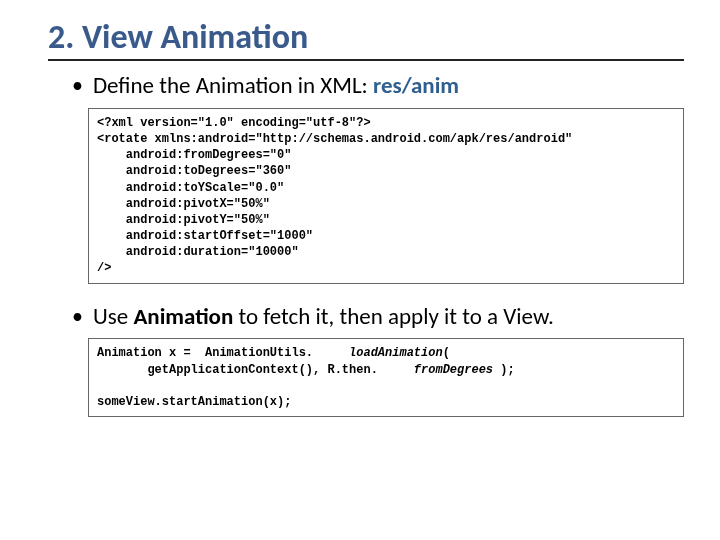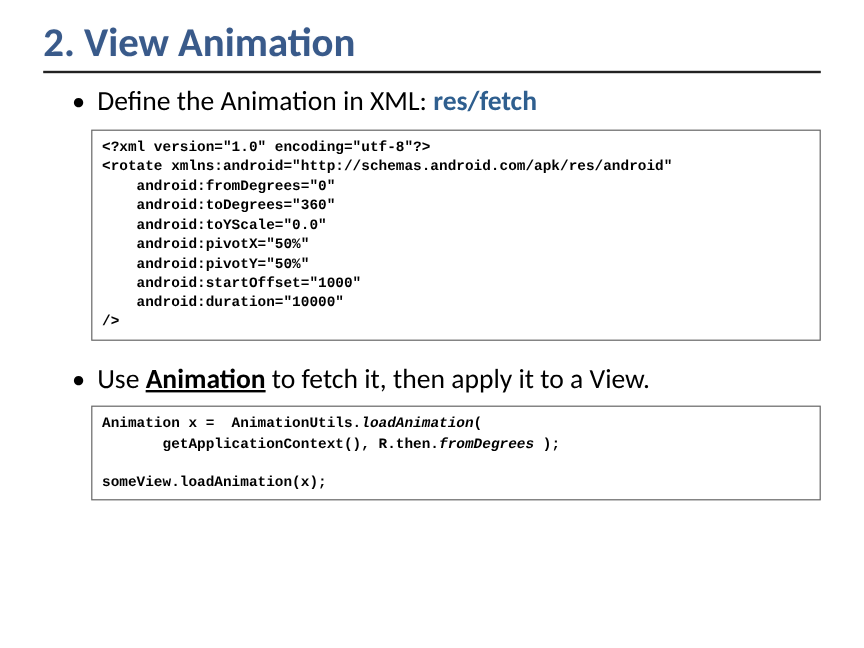--- a/index.html
+++ b/index.html
@@ -5,21 +5,21 @@
   html, body {
     margin: 0;
     padding: 0;
     width: 720px;
     height: 540px;
     background: #ffffff;
     font-family: Calibri, "Segoe UI", Arial, sans-serif;
     color: #000;
   }
   .slide {
-    padding: 16px 36px 0 36px;
+    padding: 16px 36px 0 48px;
   }
   .title {
     font-size: 34px;
     font-weight: 700;
     color: #395a8a;
     text-shadow: 0 0 1px rgba(57,90,138,0.15);
     margin: 0 0 2px 0;
   }
   .title-rule {
     border: none;
@@ -35,54 +35,55 @@
   }
   .bullet-dot {
     color: #000;
     margin-right: 10px;
     font-size: 22px;
     line-height: 1.25;
   }
   .bullet-text {
     color: #000;
   }
-  .bold { font-weight: 700; text-decoration: underline; }
+  .bold { font-weight: 700; }
   .path-accent {
     font-weight: 700;
     color: #2f5f8f;
   }
   .code-box {
     margin: 2px 0 18px 40px;
     border: 1px solid #666;
     padding: 6px 8px 6px 8px;
     font-family: "Courier New", monospace;
     font-size: 12px;
     line-height: 1.35;
     font-weight: 700;
     white-space: pre;
     color: #000;
     overflow: hidden;
   }
   .code-box .fn {
     font-style: italic;
+    margin-left: 36px;
   }
   .b2 .bullet-text { font-size: 23px; }
 </style>
 </head>
 <body>
 
 <div class="slide">
 
   <h1 class="title">2. View Animation</h1>
   <hr class="title-rule">
 
   <div class="bullet-row">
     <span class="bullet-dot">•</span>
     <span class="bullet-text">
-      <span>Define the Animation in XML: </span><span class="path-accent">res/fetch</span>
+      <span>Define the Animation in XML: </span><span class="path-accent">res/anim</span>
     </span>
   </div>
 
   <div class="code-box"><span>&lt;?xml version="1.0" encoding="utf-8"?&gt;</span>
 <span>&lt;rotate xmlns:android="http://schemas.android.com/apk/res/android"</span>
 <span>    android:fromDegrees="0"</span>
 <span>    android:toDegrees="360"</span>
 <span>    android:toYScale="0.0"</span>
 <span>    android:pivotX="50%"</span>
 <span>    android:pivotY="50%"</span>
@@ -93,15 +94,15 @@
   <div class="bullet-row b2">
     <span class="bullet-dot">•</span>
     <span class="bullet-text">
       <span>Use </span><span class="bold">Animation</span><span> to fetch it, then apply it to a View.</span>
     </span>
   </div>
 
   <div class="code-box"><span>Animation x =  AnimationUtils.</span><span class="fn">loadAnimation</span><span>(</span>
 <span>       getApplicationContext(), R.then.</span><span class="fn">fromDegrees</span><span> );</span>
 <span> </span>
-<span>someView.loadAnimation(x);</span></div>
+<span>someView.startAnimation(x);</span></div>
 
 </div>
 
 </body></html>

